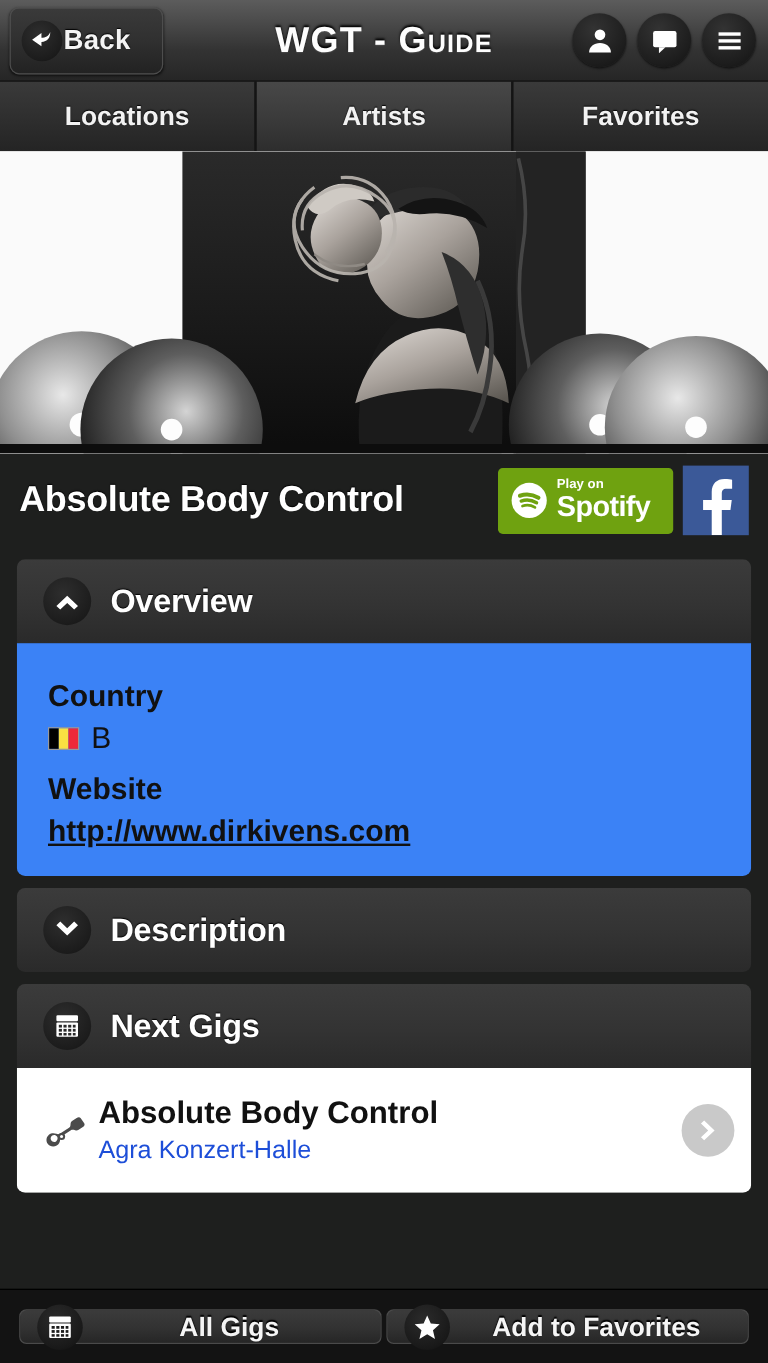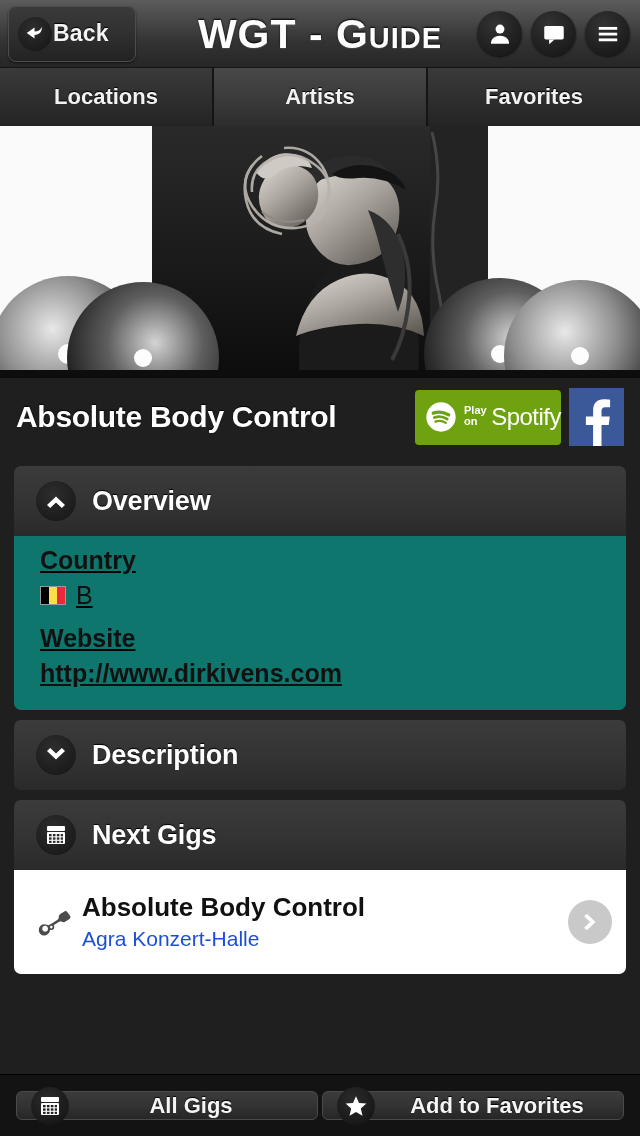--- a/index.html
+++ b/index.html
@@ -29,21 +29,21 @@
   .circ-badge {
     width:34px; height:34px; border-radius:50%;
     background:radial-gradient(circle at 42% 34%, #2e2e2e 0%, #1c1c1c 70%, #111 100%);
     display:flex; align-items:center; justify-content:center; flex:0 0 34px;
   }
   .back-lbl { color:#f4f4f4; font-size:23px; font-weight:bold; text-shadow:0 -1px 1px #000; letter-spacing:.2px; }
 
   .app-title {
     position:absolute; left:0; right:0; top:0; height:68px;
     display:flex; align-items:center; justify-content:center;
-    color:#fdfdfd; font-size:41px; font-weight:bold;
+    color:#fdfdfd; font-size:30px; font-weight:bold;
     font-variant:small-caps; letter-spacing:1px;
     text-shadow:0 -1px 2px #000, 0 1px 1px rgba(255,255,255,.12);
     pointer-events:none;
   }
   .top-icons { margin-left:auto; margin-right:10px; display:flex; gap:9px; z-index:2; }
   .top-icon {
     width:45px; height:45px; border-radius:50%;
     background:radial-gradient(circle at 40% 30%, #333 0%, #1d1d1d 68%, #101010 100%);
     display:flex; align-items:center; justify-content:center;
     box-shadow:0 1px 2px rgba(0,0,0,.7);
@@ -71,40 +71,40 @@
   .artist-row { display:flex; align-items:center; height:78px; padding:0 2px; }
   .artist-name {
     color:#ffffff; font-size:30px; font-weight:bold; letter-spacing:-.3px;
     text-shadow:0 -1px 1px #000; flex:1 1 auto; white-space:nowrap;
   }
   .spotify-btn {
     width:146px; height:55px; background:#6fa210; border-radius:4px;
     display:flex; align-items:center; gap:7px; padding-left:10px; flex:0 0 146px;
   }
   .spotify-mark { width:32px; height:32px; flex:0 0 32px; }
-  .spotify-txt { display:flex; line-height:1; }
+  .spotify-txt { display:flex; flex-direction:column; line-height:1; }
   .spotify-txt .s1 { color:#ffffff; font-size:11px; font-weight:bold; margin-bottom:1px; }
-  .spotify-txt .s2 { color:#ffffff; font-size:24px; font-weight:normal; letter-spacing:-.5px; }
+  .spotify-txt .s2 { color:#ffffff; font-size:24px; font-weight:bold; letter-spacing:-.5px; }
   .fb-btn {
     width:55px; height:58px; background:#3b5998; margin-left:8px; flex:0 0 55px;
     display:flex; align-items:flex-end; justify-content:center; overflow:hidden;
   }
 
   
   .panel { margin-top:10px; border-radius:7px; overflow:hidden; }
   .panel-head {
     height:70px; display:flex; align-items:center; gap:16px; padding-left:22px;
     background:linear-gradient(to bottom,#3b3b3b 0%,#333333 55%,#2a2a2a 100%);
   }
   .panel-head .circ-badge { width:40px; height:40px; flex:0 0 40px; }
   .panel-title {
     color:#ffffff; font-size:27px; font-weight:bold; letter-spacing:-.2px;
     text-shadow:0 -1px 1px #000;
   }
-  .panel-body { background:#0f766e; padding:10px 26px 22px 26px;text-decoration:underline; }
+  .panel-body { background:#3b82f6; padding:30px 26px 22px 26px; }
   .field-label { color:#111; font-size:25px; font-weight:bold; margin-bottom:6px; }
   .field-value { color:#111; font-size:25px; display:flex; align-items:center; gap:10px; margin-bottom:14px; }
   .flag { width:26px; height:19px; display:flex; border:1px solid #999; flex:0 0 26px; }
   .flag i { flex:1; height:100%; display:block; }
   .link { color:#111; font-size:25px; font-weight:bold; text-decoration:underline; display:inline-block; }
 
   
   .gig-list { background:#ffffff; }
   .gig-row { display:flex; align-items:center; height:104px; padding:0 14px 0 18px; }
   .gig-icon { width:44px; flex:0 0 44px; display:flex; align-items:center; justify-content:center; }

